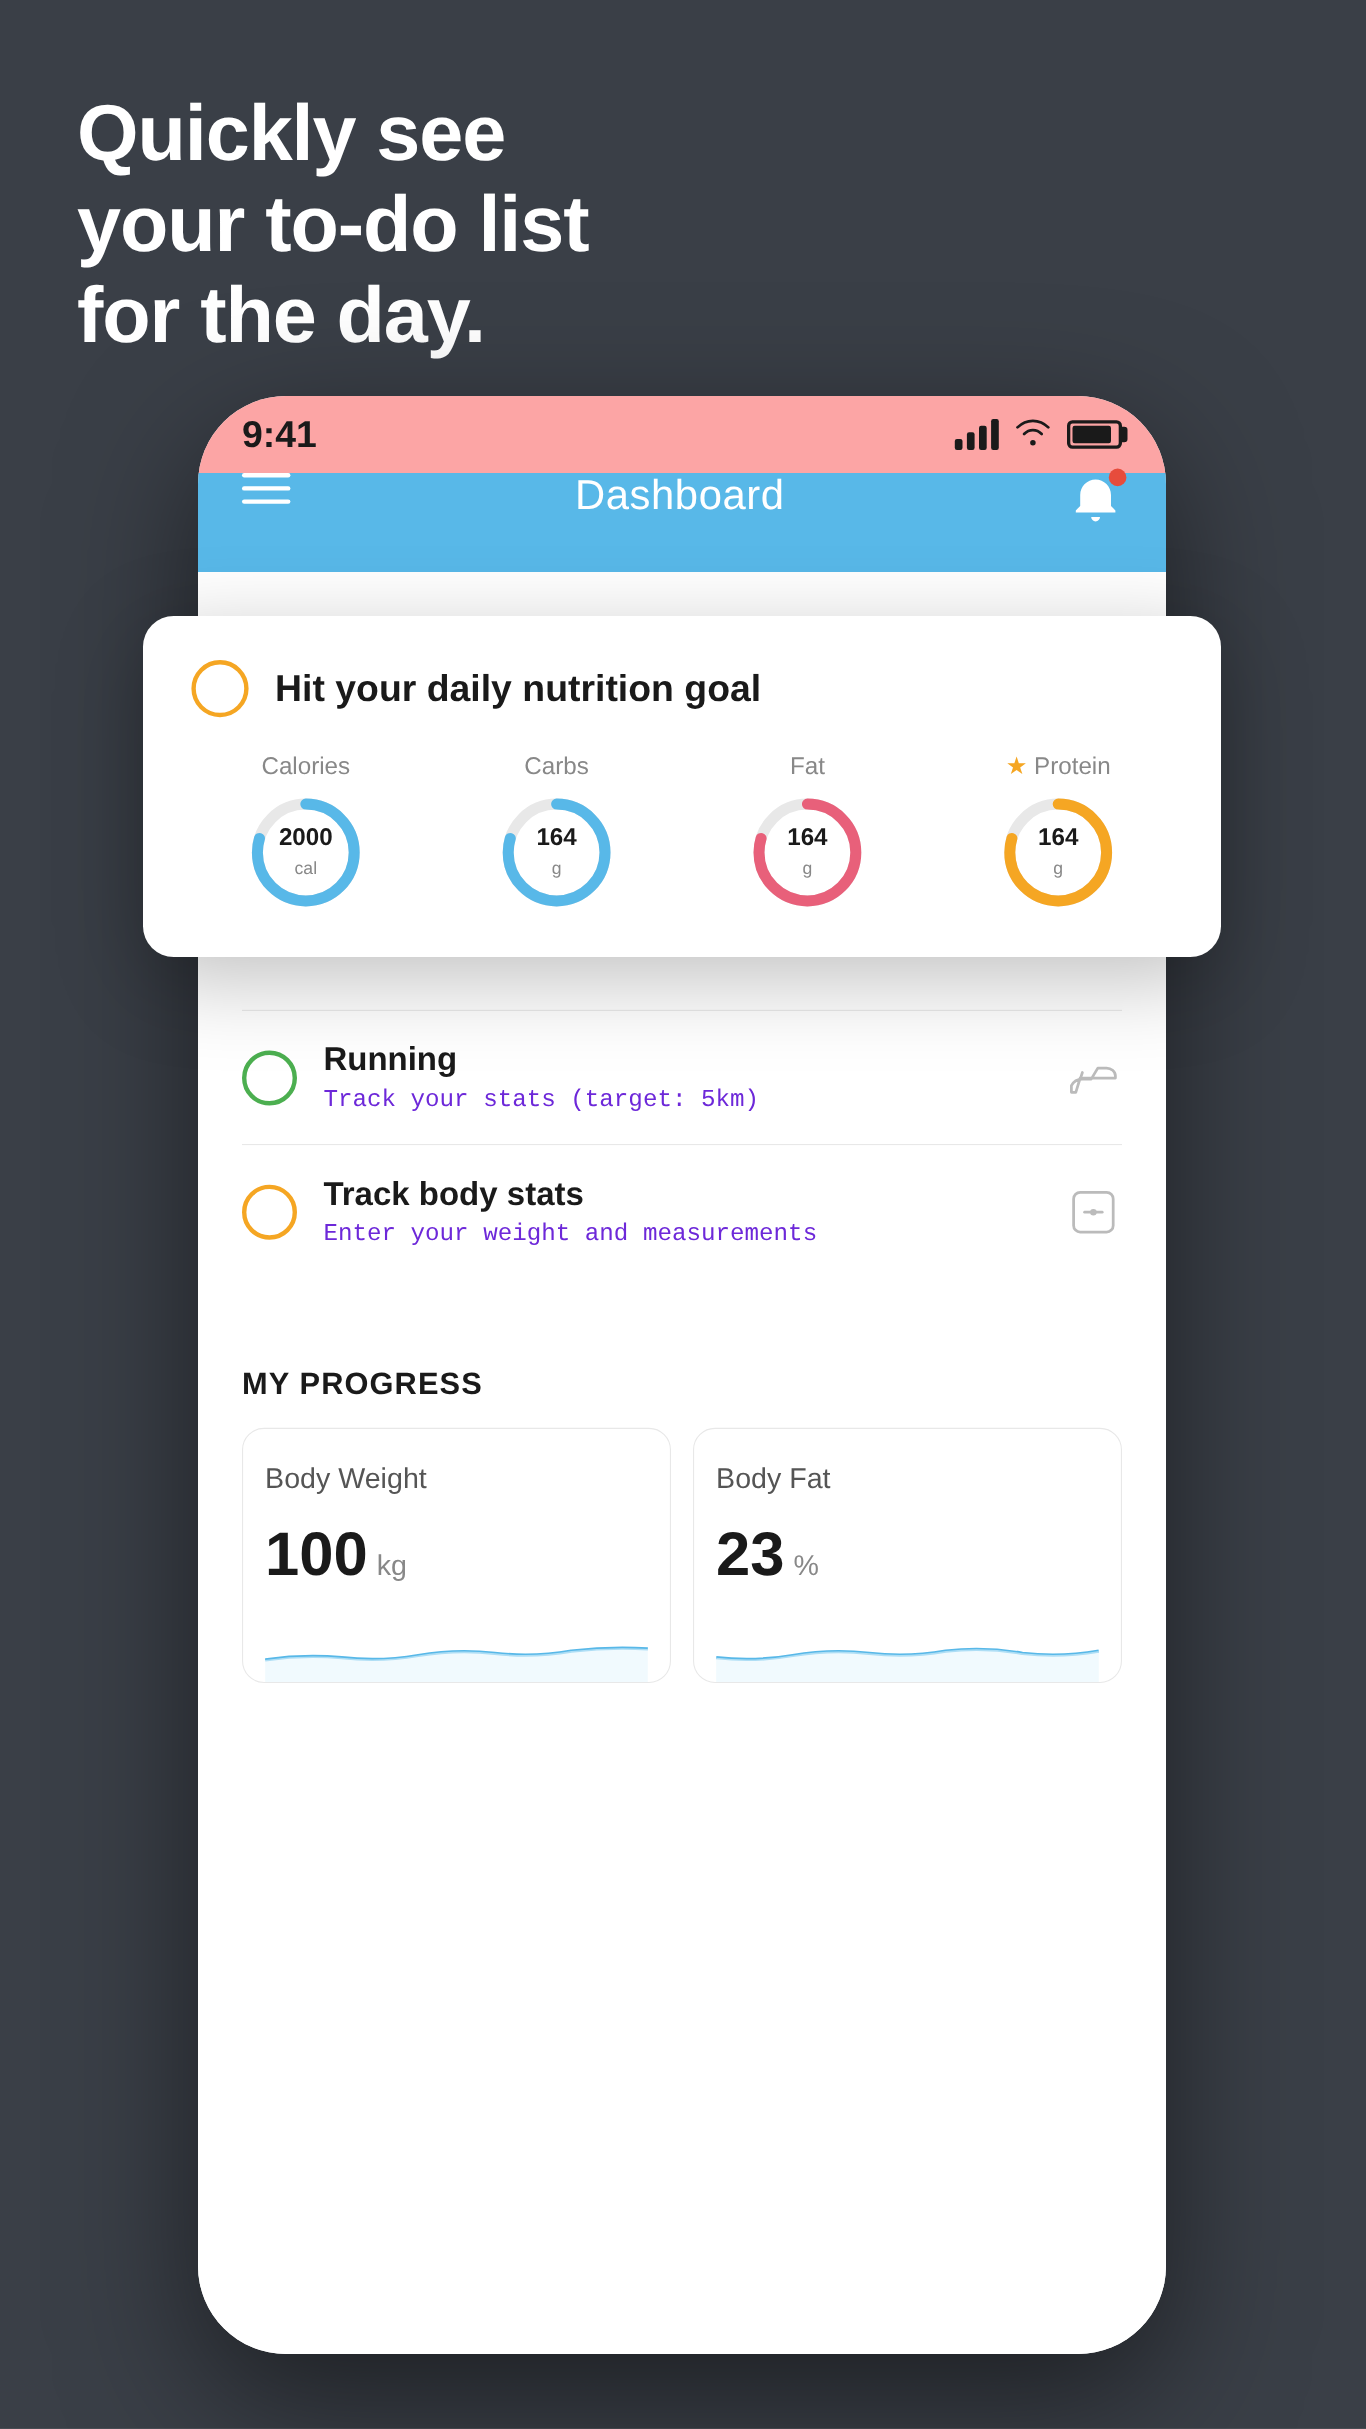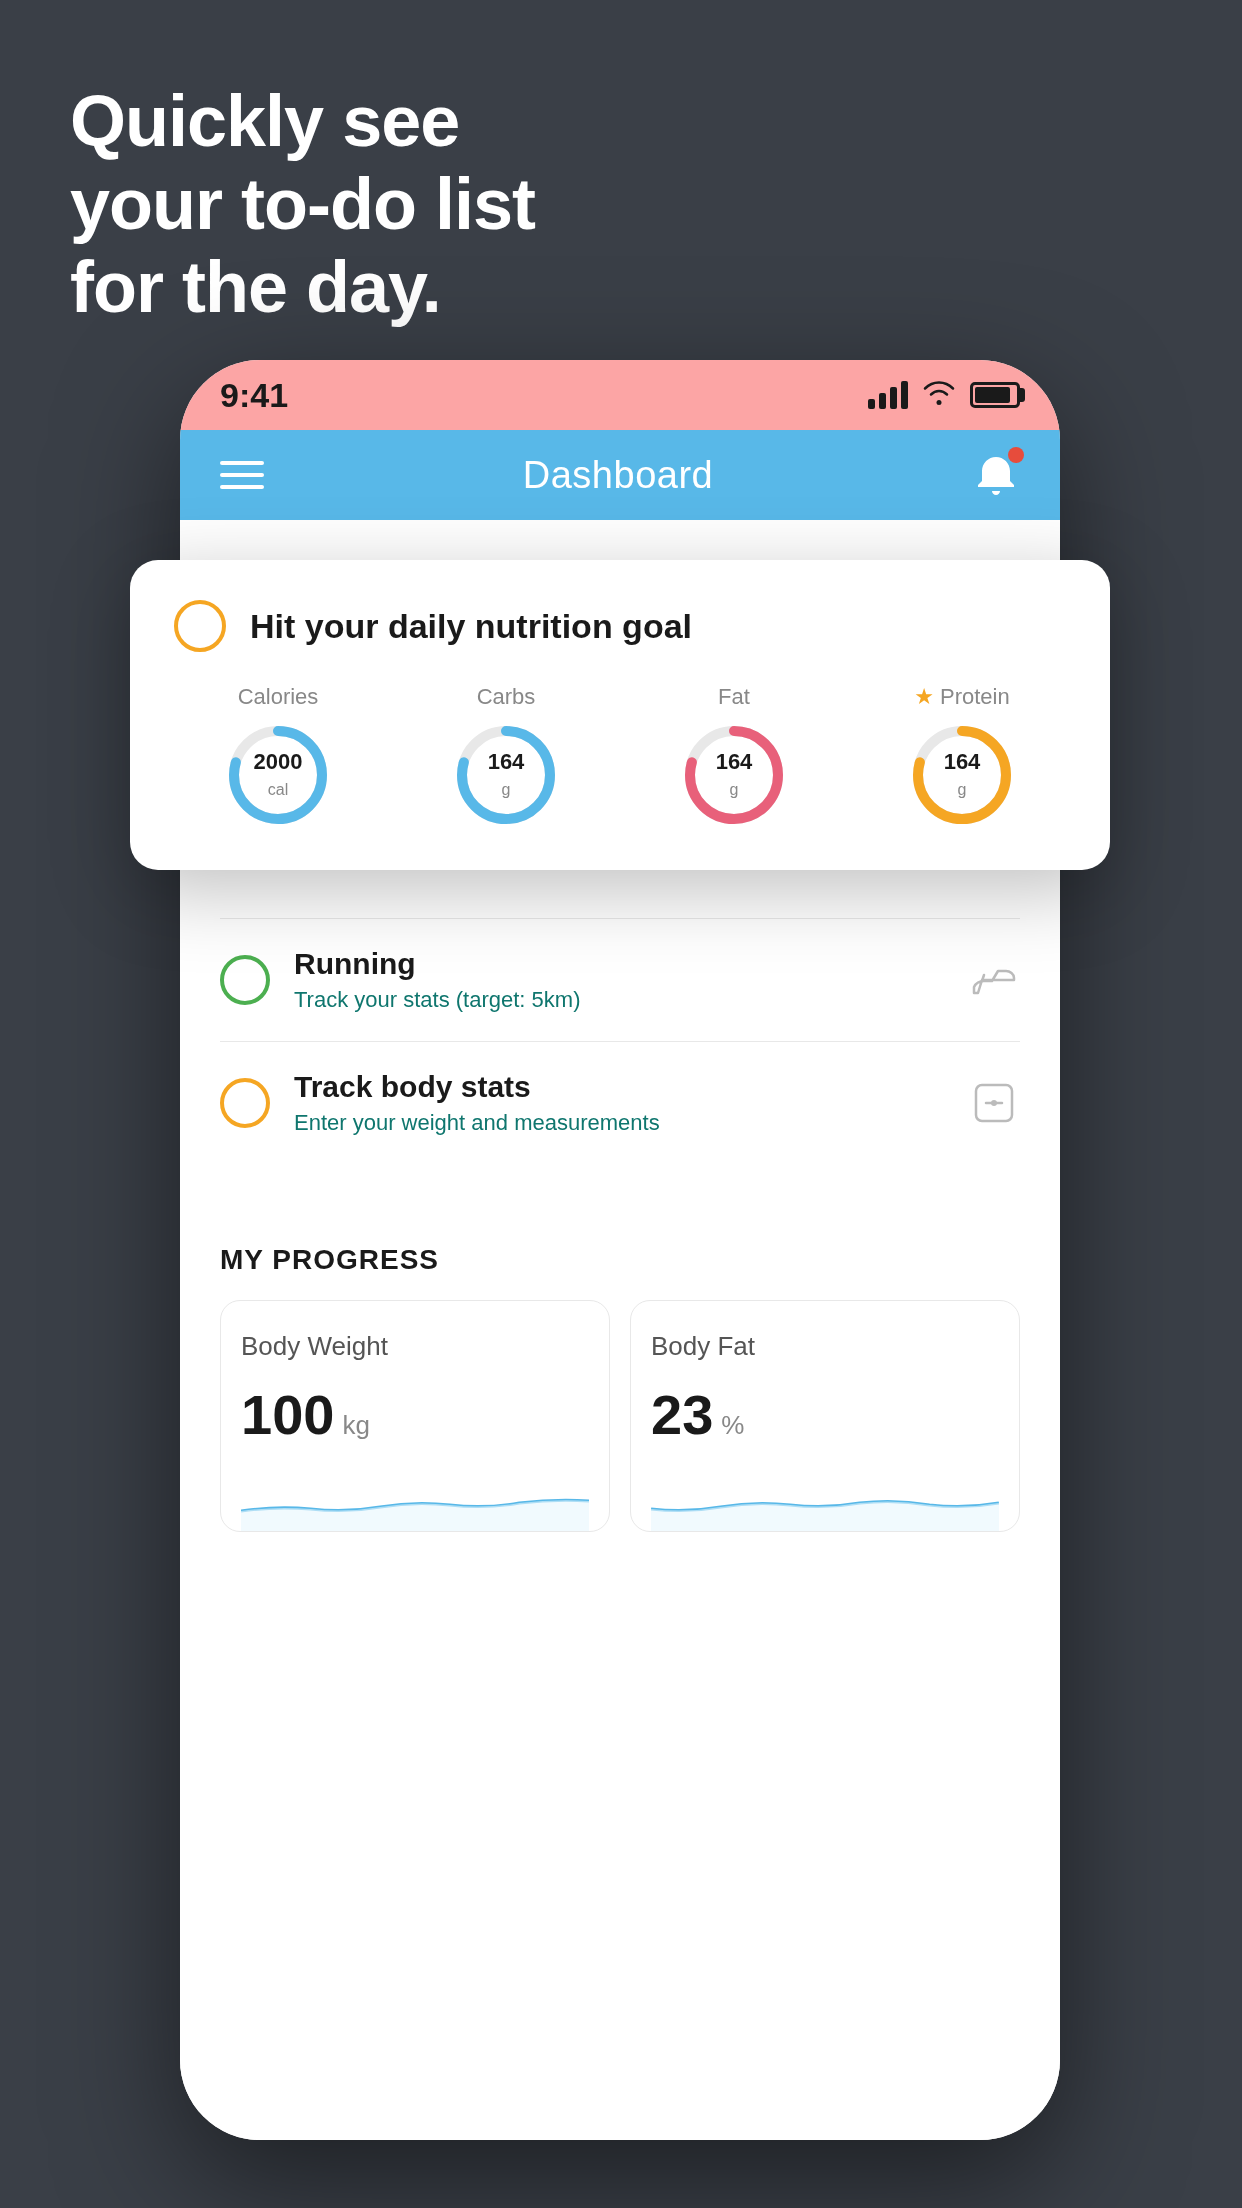--- a/index.html
+++ b/index.html
@@ -107,21 +107,20 @@
       width: 80%;
       background: #1a1a1a;
       border-radius: 2px;
     }
 
     
     .header-bar {
       background: #58b8e8;
       height: 90px;
       display: flex;
-      align-items: center;
       justify-content: space-between;
       padding: 0 40px;
       gap: 28px;
     }
 
     .hamburger {
       display: flex;
       flex-direction: column;
       gap: 8px;
       cursor: pointer;
@@ -331,21 +330,22 @@
 
     .todo-title {
       font-size: 30px;
       font-weight: 600;
       color: #1a1a1a;
       margin-bottom: 6px;
     }
 
     .todo-subtitle {
       font-size: 22px;
-      color: #0f766e;
+      color: #6d28d9;
+      font-family: Liberation Mono, monospace;
     }
 
     .todo-icon {
       width: 52px;
       height: 52px;
       display: flex;
       align-items: center;
       justify-content: center;
     }
 

